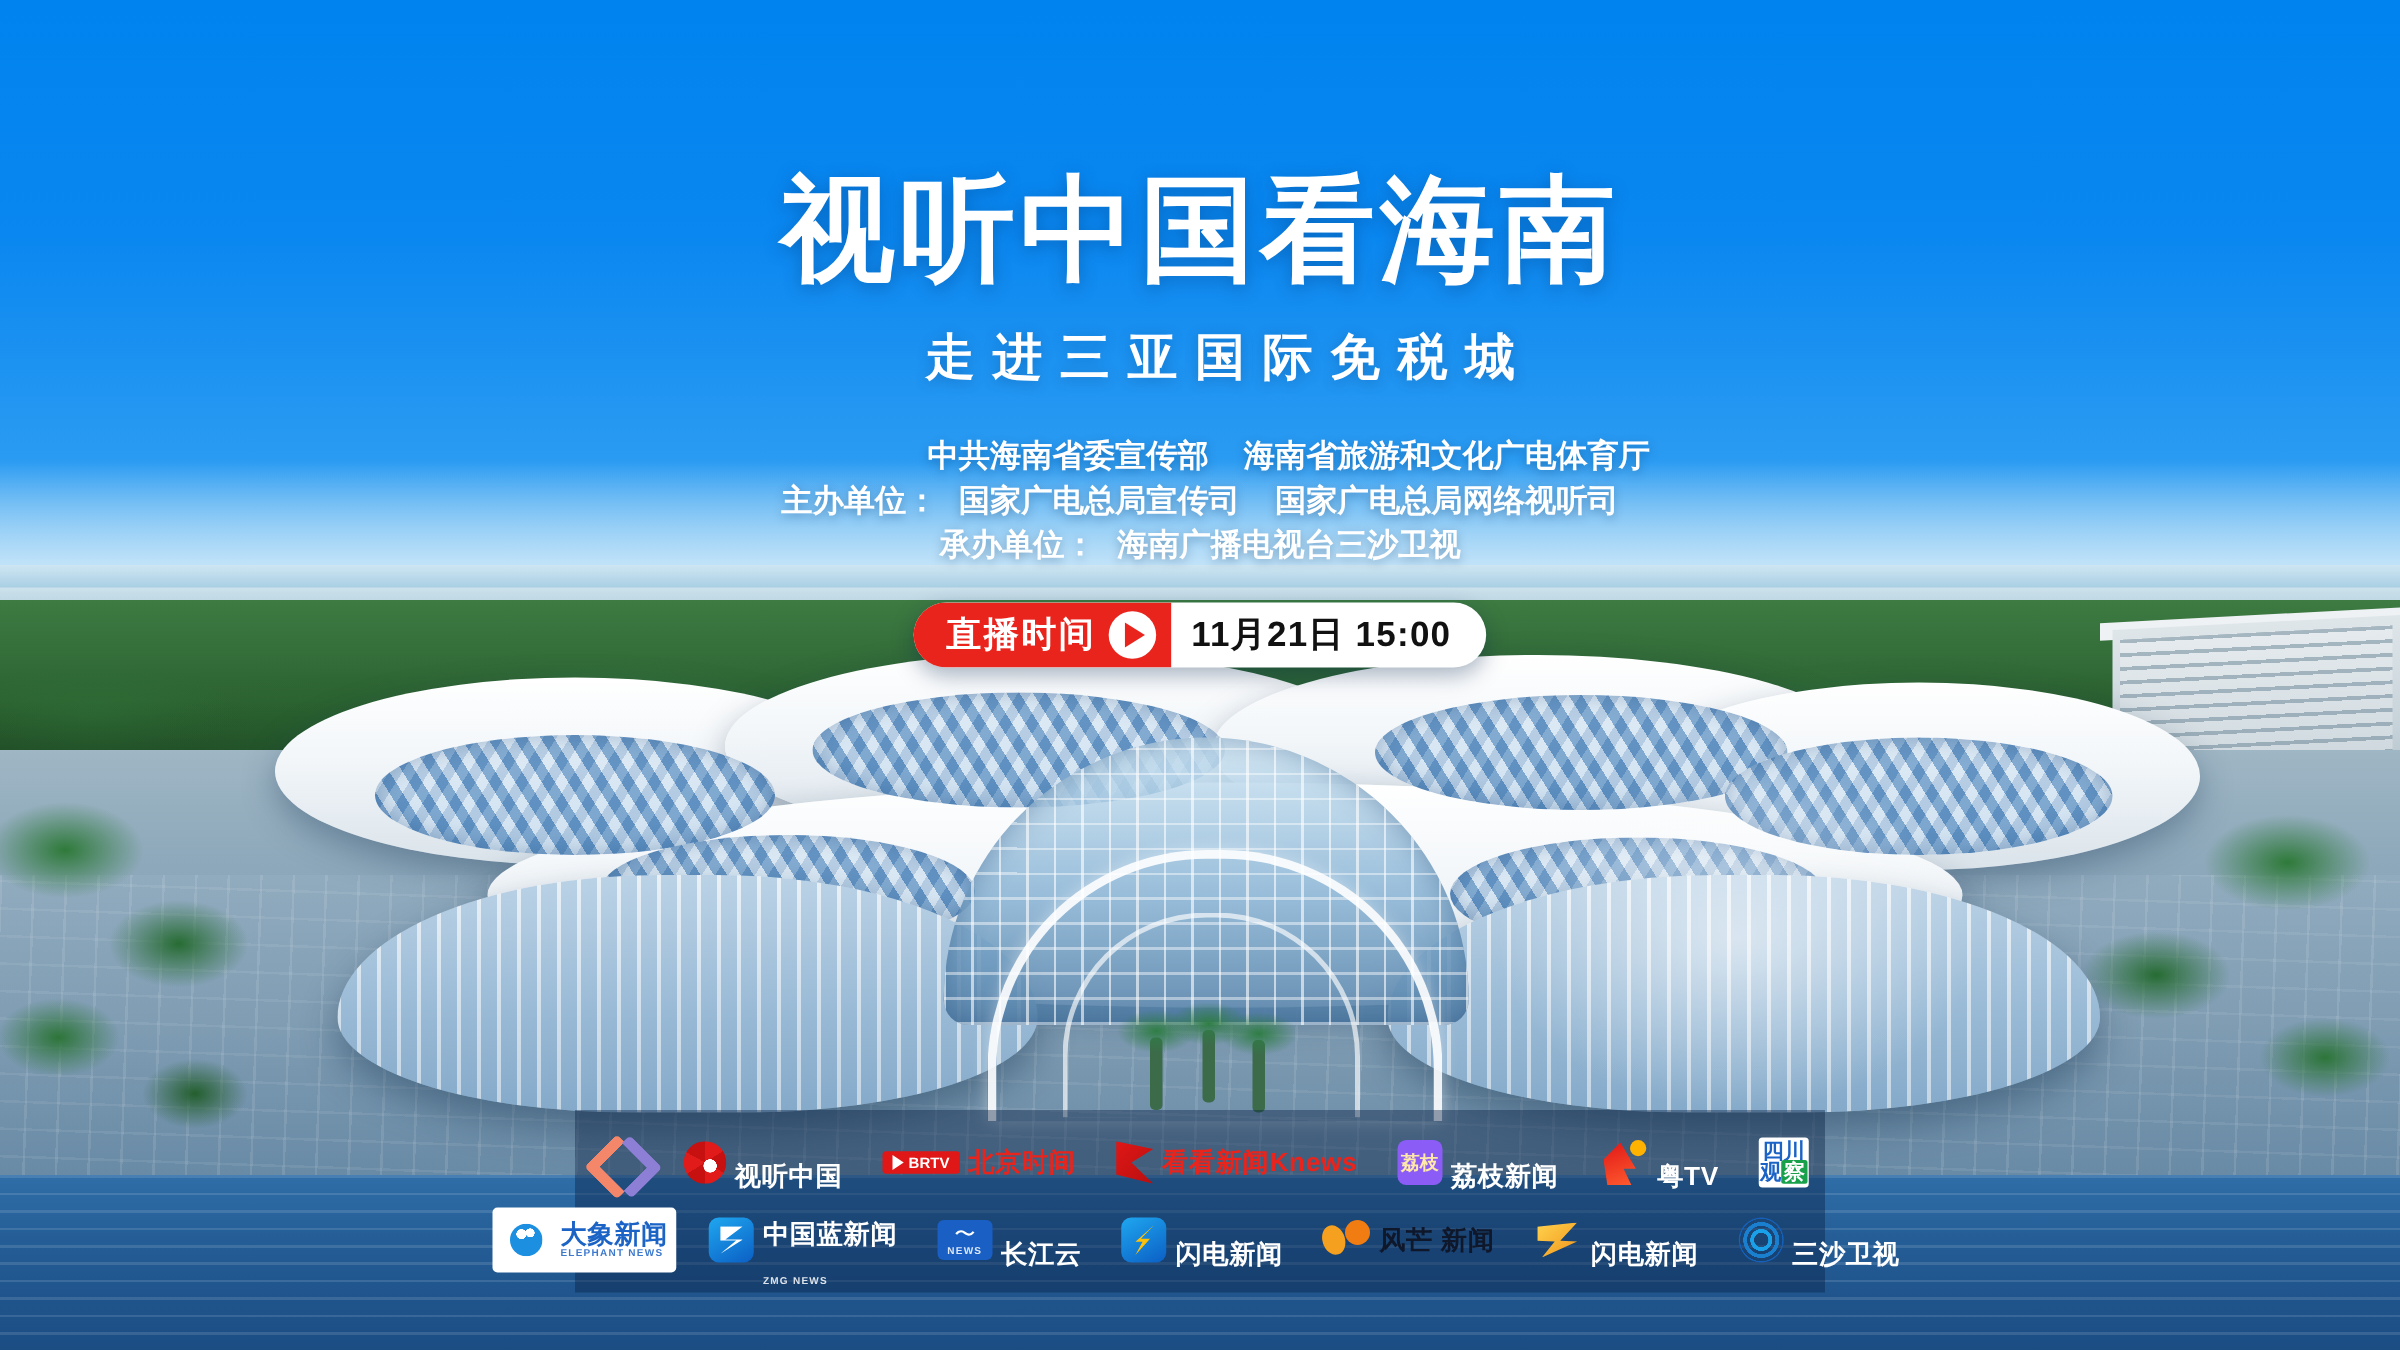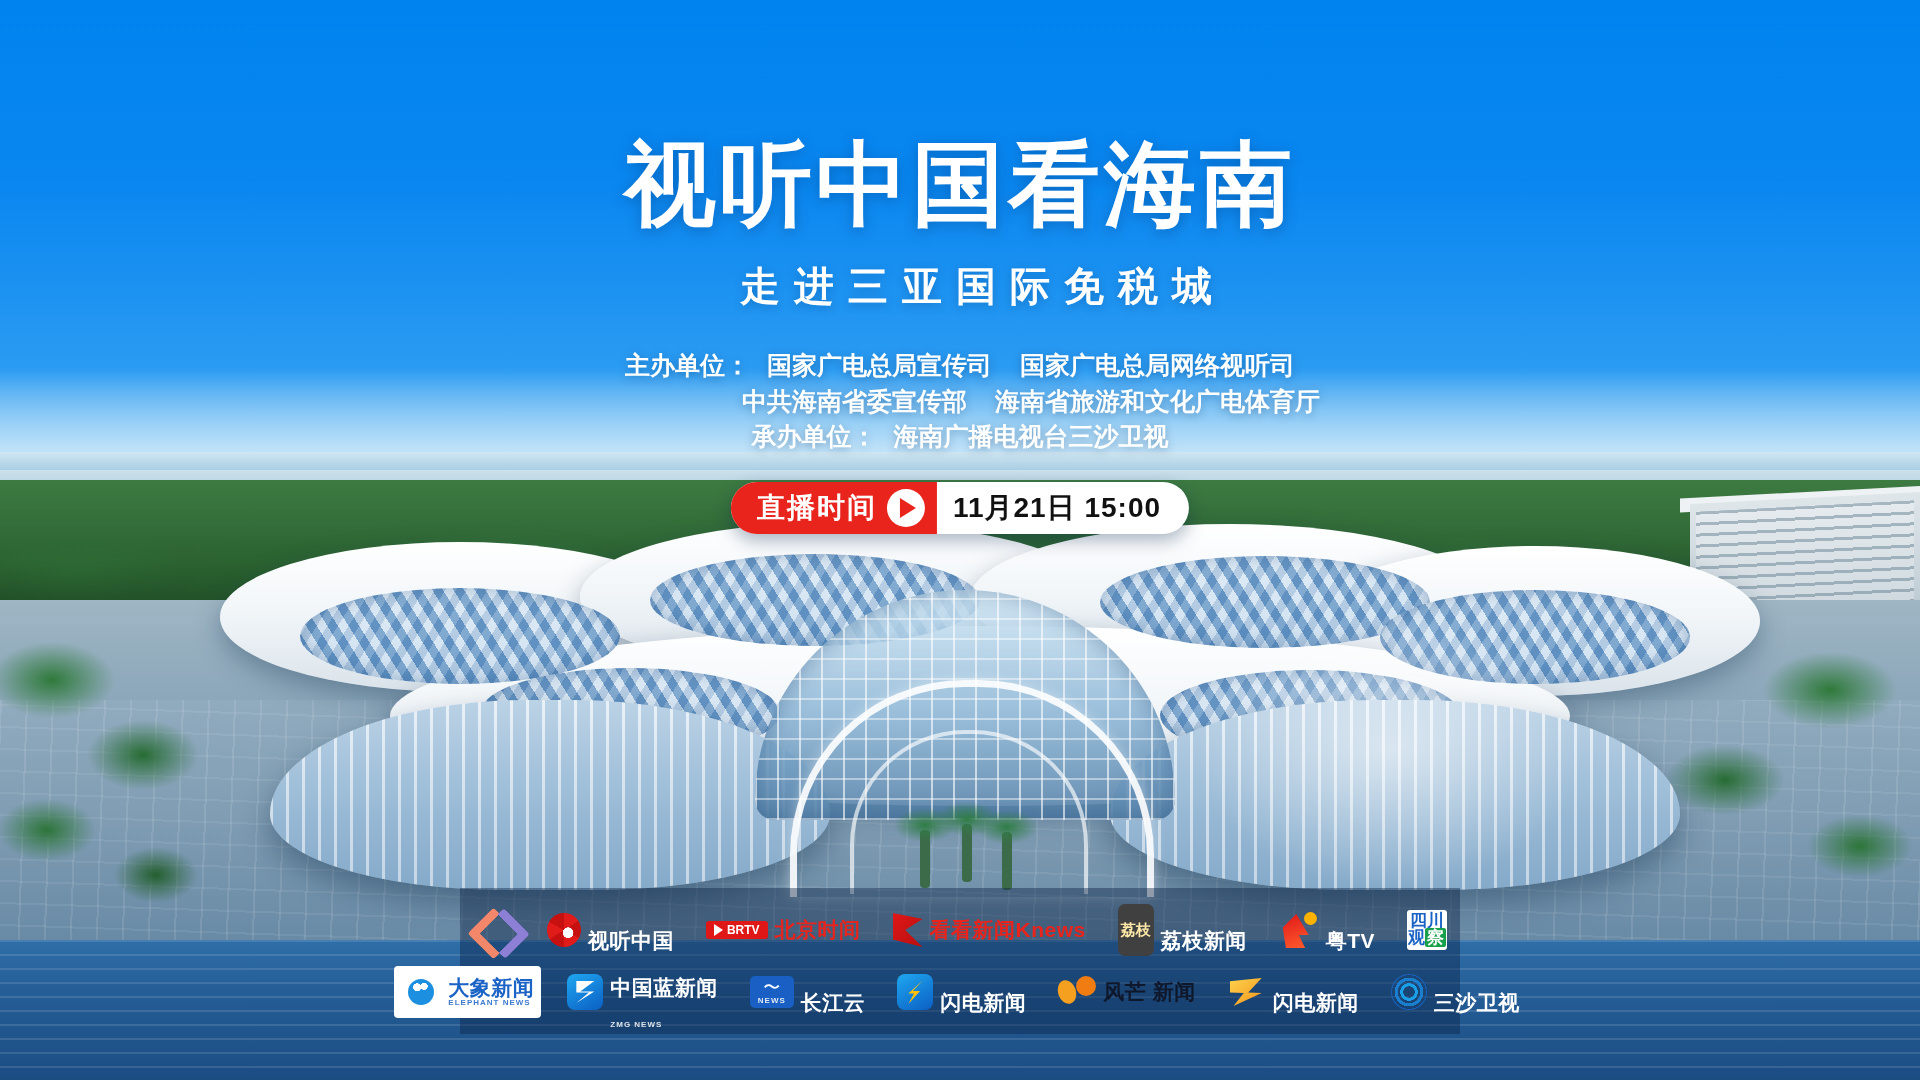--- a/index.html
+++ b/index.html
@@ -160,21 +160,21 @@
   .water-sheen{
     position:absolute;left:0;top:940px;width:1920px;height:140px;
     background:repeating-linear-gradient(180deg,rgba(255,255,255,.12) 0px,rgba(255,255,255,.12) 2px,rgba(255,255,255,0) 2px,rgba(255,255,255,0) 14px);
   }
 
   
   .headline-zone{position:absolute;left:0;top:0;width:1920px;height:470px;}
 
   .main-title{
     position:absolute;left:0;top:138px;width:1920px;text-align:center;
-    font-family:Liberation Sans, sans-serif;
+    font-family:Liberation Serif, serif;
     font-weight:700;font-size:92px;line-height:1;color:#fff;
     letter-spacing:4px;
     text-shadow:0 3px 14px rgba(0,50,110,.35);
   }
   .sub-title{
     position:absolute;left:16px;top:266px;width:1920px;text-align:center;
     font-family:"Liberation Sans","DejaVu Sans",sans-serif;
     font-weight:700;font-size:40px;line-height:1;color:#fff;
     letter-spacing:14px;text-indent:14px;
     text-shadow:0 2px 10px rgba(0,50,110,.3);
@@ -262,21 +262,21 @@
     background:#e01717;color:#fff;font-size:12px;font-weight:700;
     padding:2px 8px;border-radius:3px;display:flex;align-items:center;gap:4px;
   }
   .m-brtv .tri{width:0;height:0;border-left:9px solid #fff;border-top:6px solid transparent;border-bottom:6px solid transparent;}
   .m-kk{
     width:30px;height:34px;
     background:linear-gradient(135deg,#e01717 0%,#b80f0f 100%);
     clip-path:polygon(0% 0%,100% 18%,42% 50%,100% 100%,0% 78%);
   }
   .m-lizhi{
-    width:36px;height:52px;border-radius:7px;background:#404040;color:#ffe9a8;
+    width:36px;height:36px;border-radius:7px;background:#8b5cf6;color:#ffe9a8;
     font-size:15px;font-weight:700;display:flex;align-items:center;justify-content:center;
   }
   .m-yue{
     width:40px;height:36px;position:relative;
   }
   .m-yue::before{
     content:"";position:absolute;left:4px;bottom:0;width:26px;height:34px;
     background:linear-gradient(160deg,#e01717 0%,#ff5b2e 100%);
     clip-path:polygon(52% 0%,100% 62%,62% 62%,86% 100%,12% 100%,0% 40%);
   }
@@ -403,31 +403,31 @@
   <div class="water"></div>
   <div class="water-sheen"></div>
 
   <div class="headline-zone">
     <div class="main-title">视听中国看海南</div>
     <div class="sub-title">走进三亚国际免税城</div>
   </div>
 
   <div class="credits">
     <div class="credit-row">
+      <span class="credit-label"></span>
+      <span class="credit-orgs">
+        <span>中共海南省委宣传部</span>
+        <span>海南省旅游和文化广电体育厅</span>
+      </span>
+    </div>
+    <div class="credit-row">
       <span class="credit-label">主办单位：</span>
       <span class="credit-orgs">
         <span>国家广电总局宣传司</span>
         <span>国家广电总局网络视听司</span>
-      </span>
-    </div>
-    <div class="credit-row">
-      <span class="credit-label"></span>
-      <span class="credit-orgs">
-        <span>中共海南省委宣传部</span>
-        <span>海南省旅游和文化广电体育厅</span>
       </span>
     </div>
     <div class="credit-row">
       <span class="credit-label">承办单位：</span>
       <span class="credit-orgs">
         <span>海南广播电视台三沙卫视</span>
       </span>
     </div>
   </div>
 

